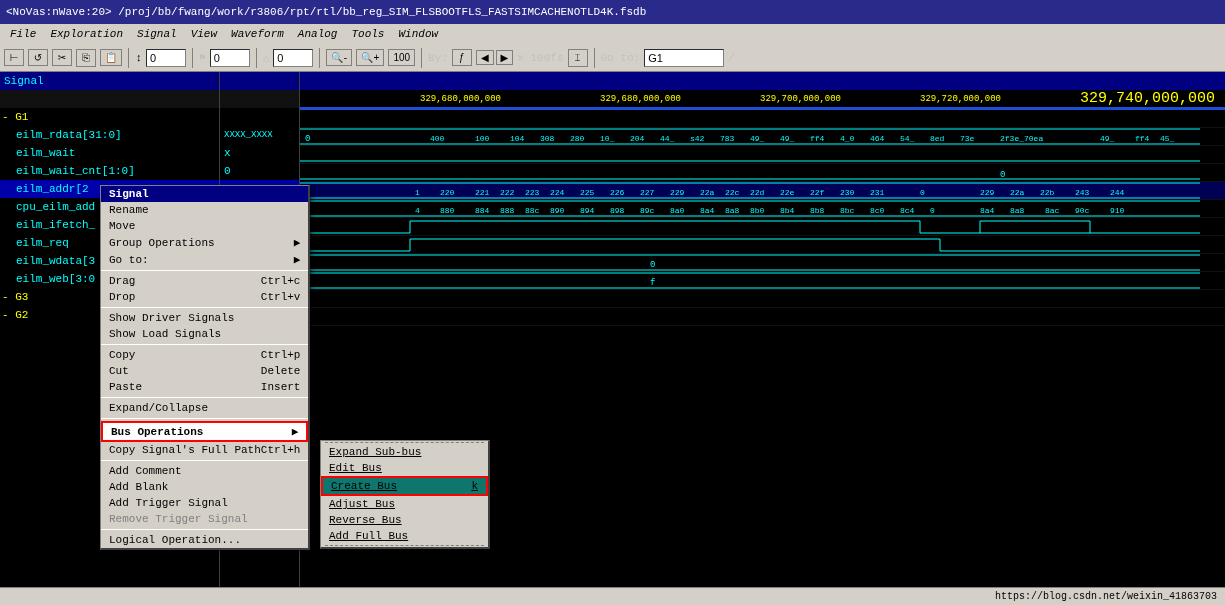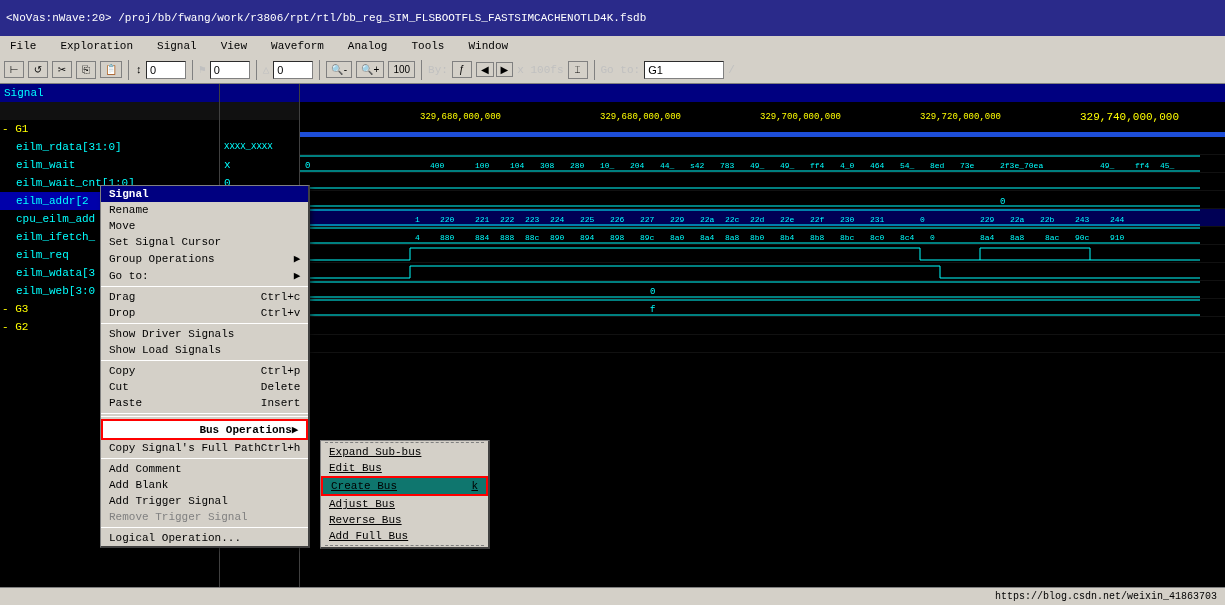--- a/index.html
+++ b/index.html
@@ -15,33 +15,34 @@
     }
 
     
     .title-bar {
       background: #2a2a8a;
       color: #fff;
       padding: 2px 6px;
       font-size: 11px;
       display: flex;
       align-items: center;
-      height: 36px;
+      height: 24px;
     }
 
     
     .menu-bar {
       background: #d4d0c8;
       color: #000;
       display: flex;
-      gap: 12px;
+      gap: 2px;
       padding: 2px 4px;
       height: 20px;
       align-items: center;
       font-size: 11px;
+      font-style: italic;
     }
     .menu-item {
       padding: 1px 6px;
       cursor: pointer;
     }
 
     
     .toolbar {
       background: #d4d0c8;
       display: flex;
@@ -148,22 +149,22 @@
     .wave-row {
       height: 18px;
       border-bottom: 1px solid #111;
       position: relative;
       overflow: hidden;
     }
 
     
     .time-ruler {
       background: #000;
-      height: 35px;
-      border-bottom: 5px solid #1d4ed8;
+      height: 20px;
+      border-bottom: 3px solid #1d4ed8;
       display: flex;
       align-items: center;
       position: relative;
       color: #ffff00;
       font-size: 10px;
       text-align: right;
     }
 
     
     .context-menu {
@@ -192,21 +193,20 @@
       display: flex;
       justify-content: space-between;
       align-items: center;
       cursor: pointer;
       white-space: nowrap;
     }
     .cm-item.bus-ops {
       background: #fff;
       border: 2px solid #ff0000;
       font-weight: bold;
-      justify-content: flex-end;
     }
     .cm-item.disabled { color: #808080; cursor: default; }
     .cm-sep { height: 1px; background: #808080; margin: 2px 0; border-top: 1px solid #fff; }
 
     
     .submenu {
       position: absolute;
       top: 440px;
       left: 320px;
       background: #d4d0c8;
@@ -352,21 +352,21 @@
   </div>
 
   <div class="wave-panel">
     <div class="wave-header"></div>
 
     <div class="time-ruler" style="padding: 0 4px;">
       <span style="position:absolute; left:120px; font-size:9px; color:#ffff00;">329,680,000,000</span>
       <span style="position:absolute; left:300px; font-size:9px; color:#ffff00;">329,680,000,000</span>
       <span style="position:absolute; left:460px; font-size:9px; color:#ffff00;">329,700,000,000</span>
       <span style="position:absolute; left:620px; font-size:9px; color:#ffff00;">329,720,000,000</span>
-      <span style="position:absolute; left:780px; font-size:11px; color:#ffff00;">329,740,000,000</span>
+      <span style="position:absolute; left:780px; font-size:15px; color:#ffff00;">329,740,000,000</span>
     </div>
 
     <div class="wave-content">
 
       <div class="wave-row" style="background:#000;"></div>
 
       <div class="wave-row" style="background:#000;">
         <svg width="100%" height="18">
           <text x="5" y="13" fill="#00ffff" font-size="9">0</text>
           <text x="130" y="13" fill="#00ffff" font-size="8">400</text>
@@ -515,21 +515,20 @@
 
       <div class="wave-row" style="background:#000;"></div>
     </div>
   </div>
 </div>
 
 <div class="context-menu">
   <div class="cm-header">Signal</div>
   <div class="cm-item">Rename</div>
   <div class="cm-item">Move</div>
-  <div class="cm-item">Set Signal Cursor</div>
   <div class="cm-item">
     Group Operations <span>▶</span>
   </div>
   <div class="cm-item">
     Go to: <span>▶</span>
   </div>
   <div class="cm-sep"></div>
   <div class="cm-item">
     <span>Drag</span>
     <span>Ctrl+c</span>
@@ -548,20 +547,21 @@
   </div>
   <div class="cm-item">
     <span>Cut</span>
     <span>Delete</span>
   </div>
   <div class="cm-item">
     <span>Paste</span>
     <span>Insert</span>
   </div>
   <div class="cm-sep"></div>
+  <div class="cm-item">Expand/Collapse</div>
   <div class="cm-sep"></div>
   <div class="cm-item bus-ops">
     <span>Bus Operations</span>
     <span>▶</span>
   </div>
   <div class="cm-item">
     <span>Copy Signal's Full Path</span>
     <span>Ctrl+h</span>
   </div>
   <div class="cm-sep"></div>

